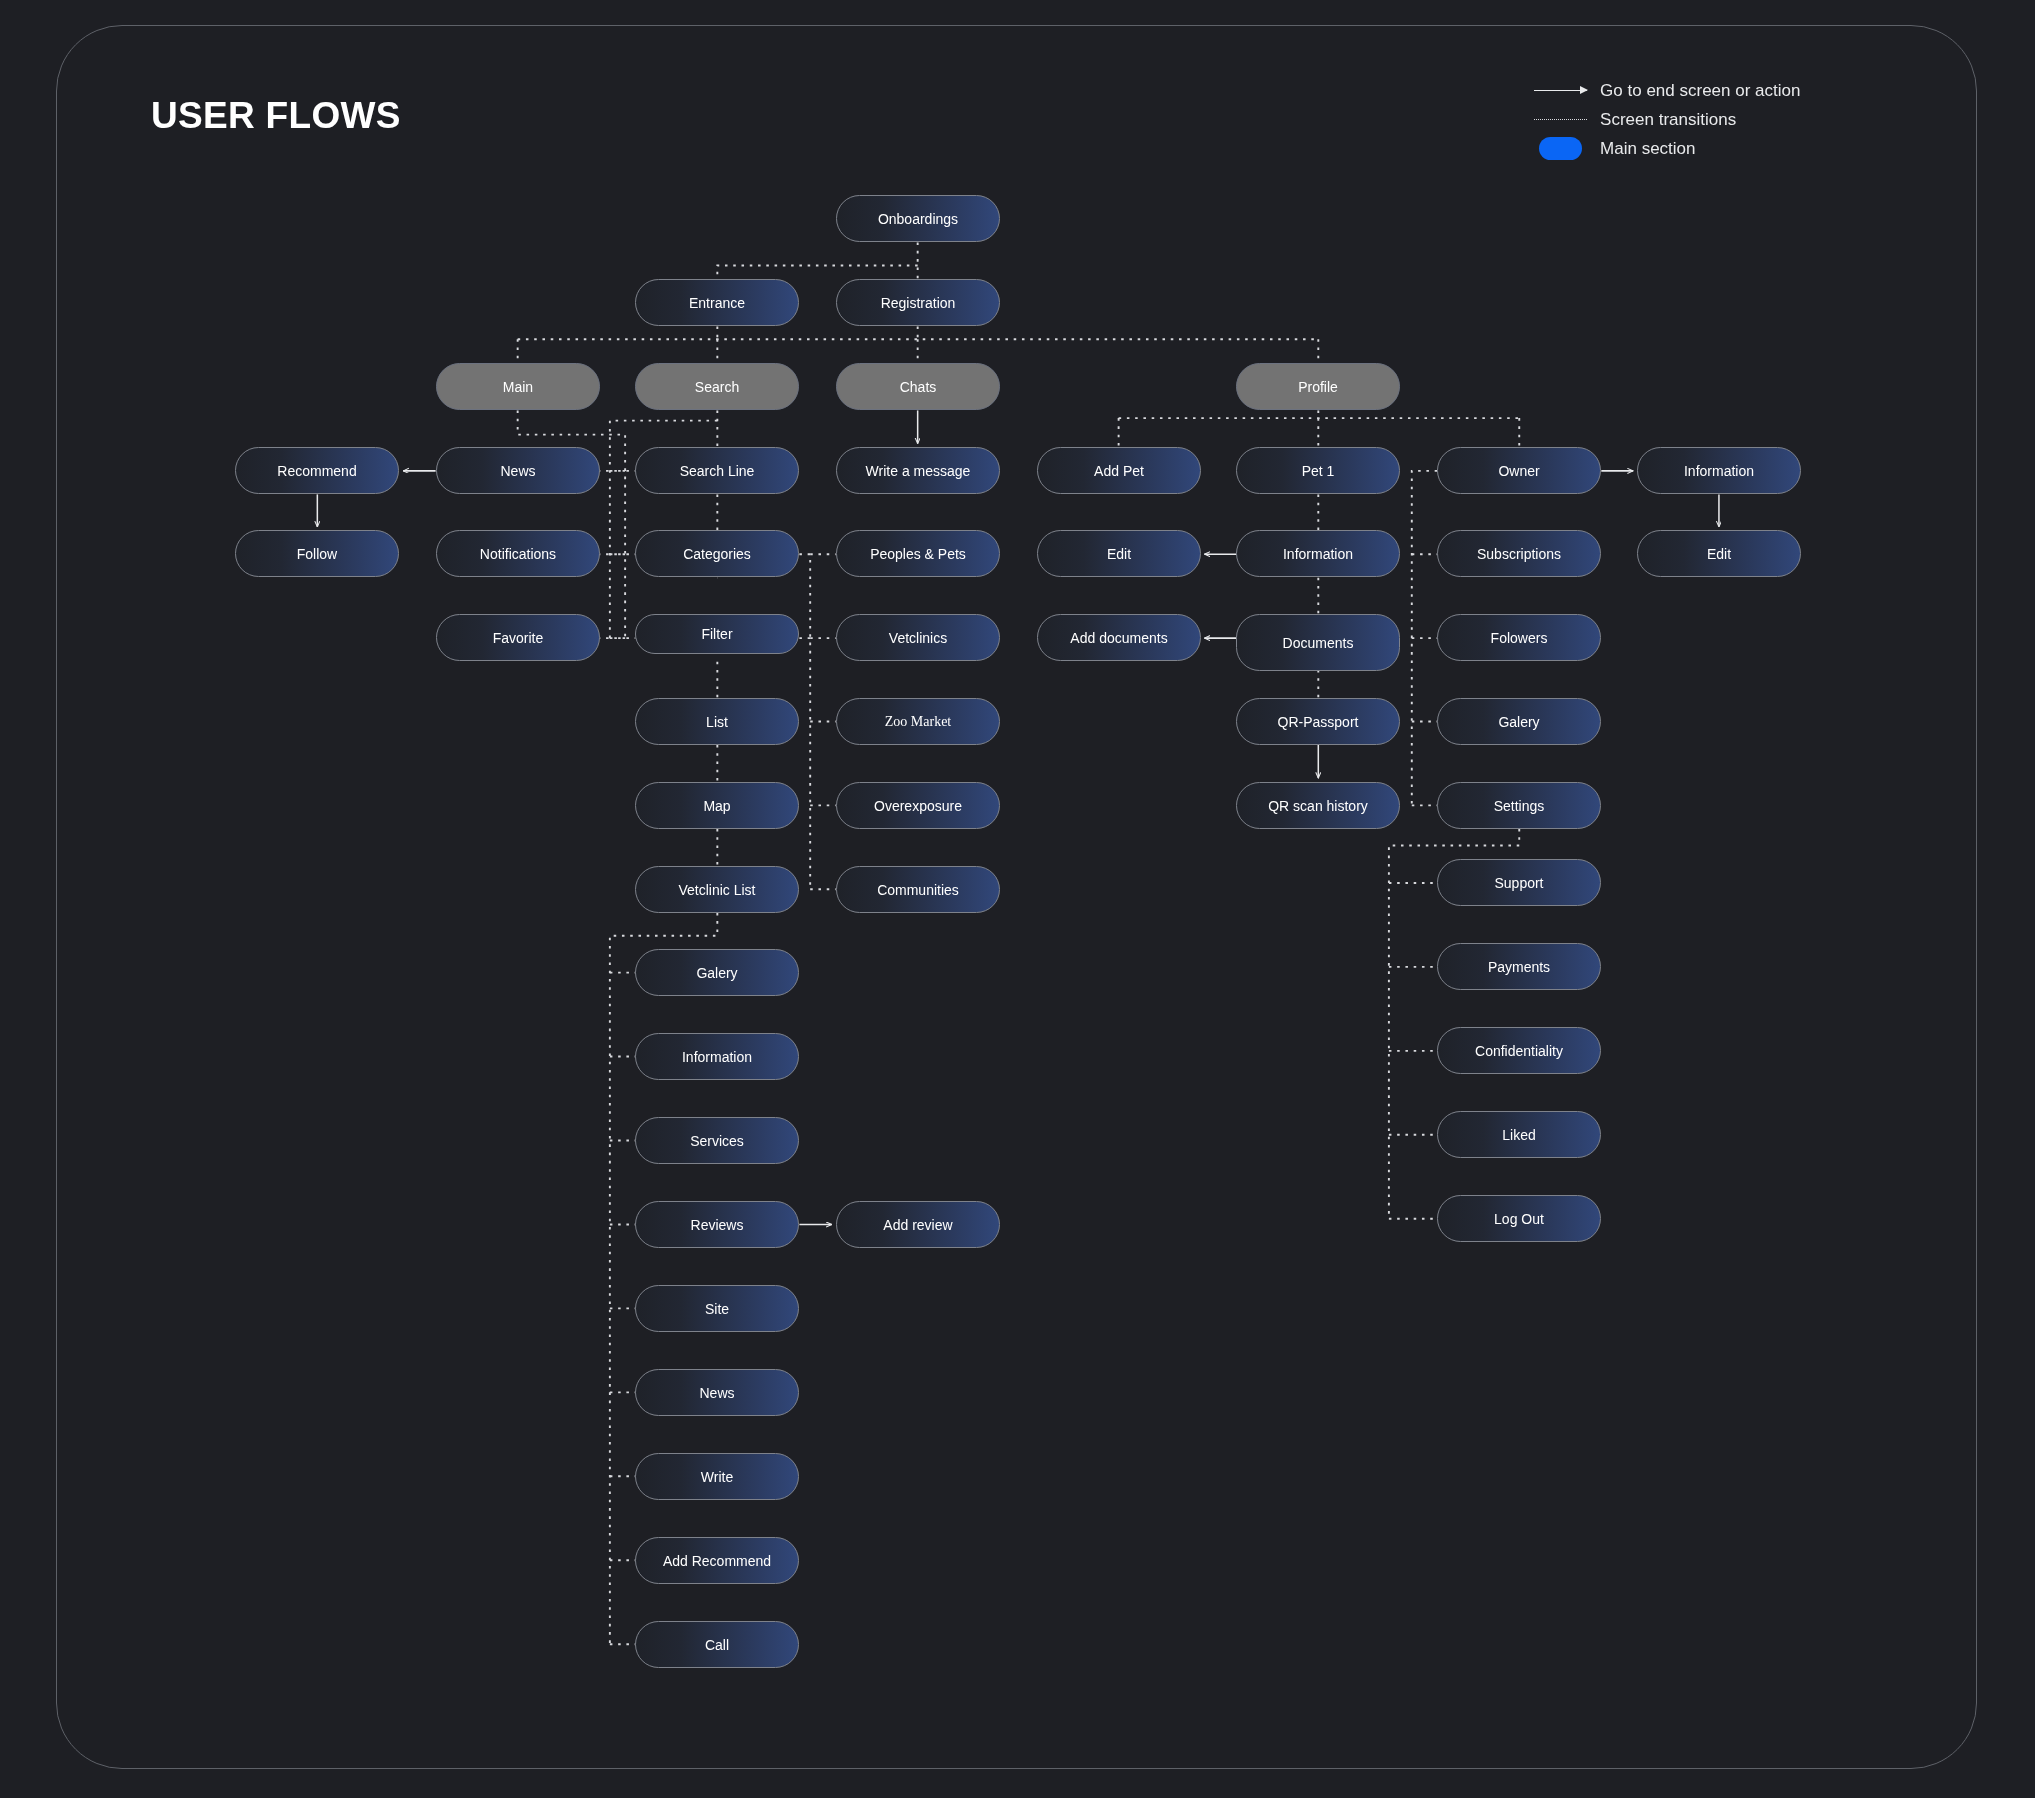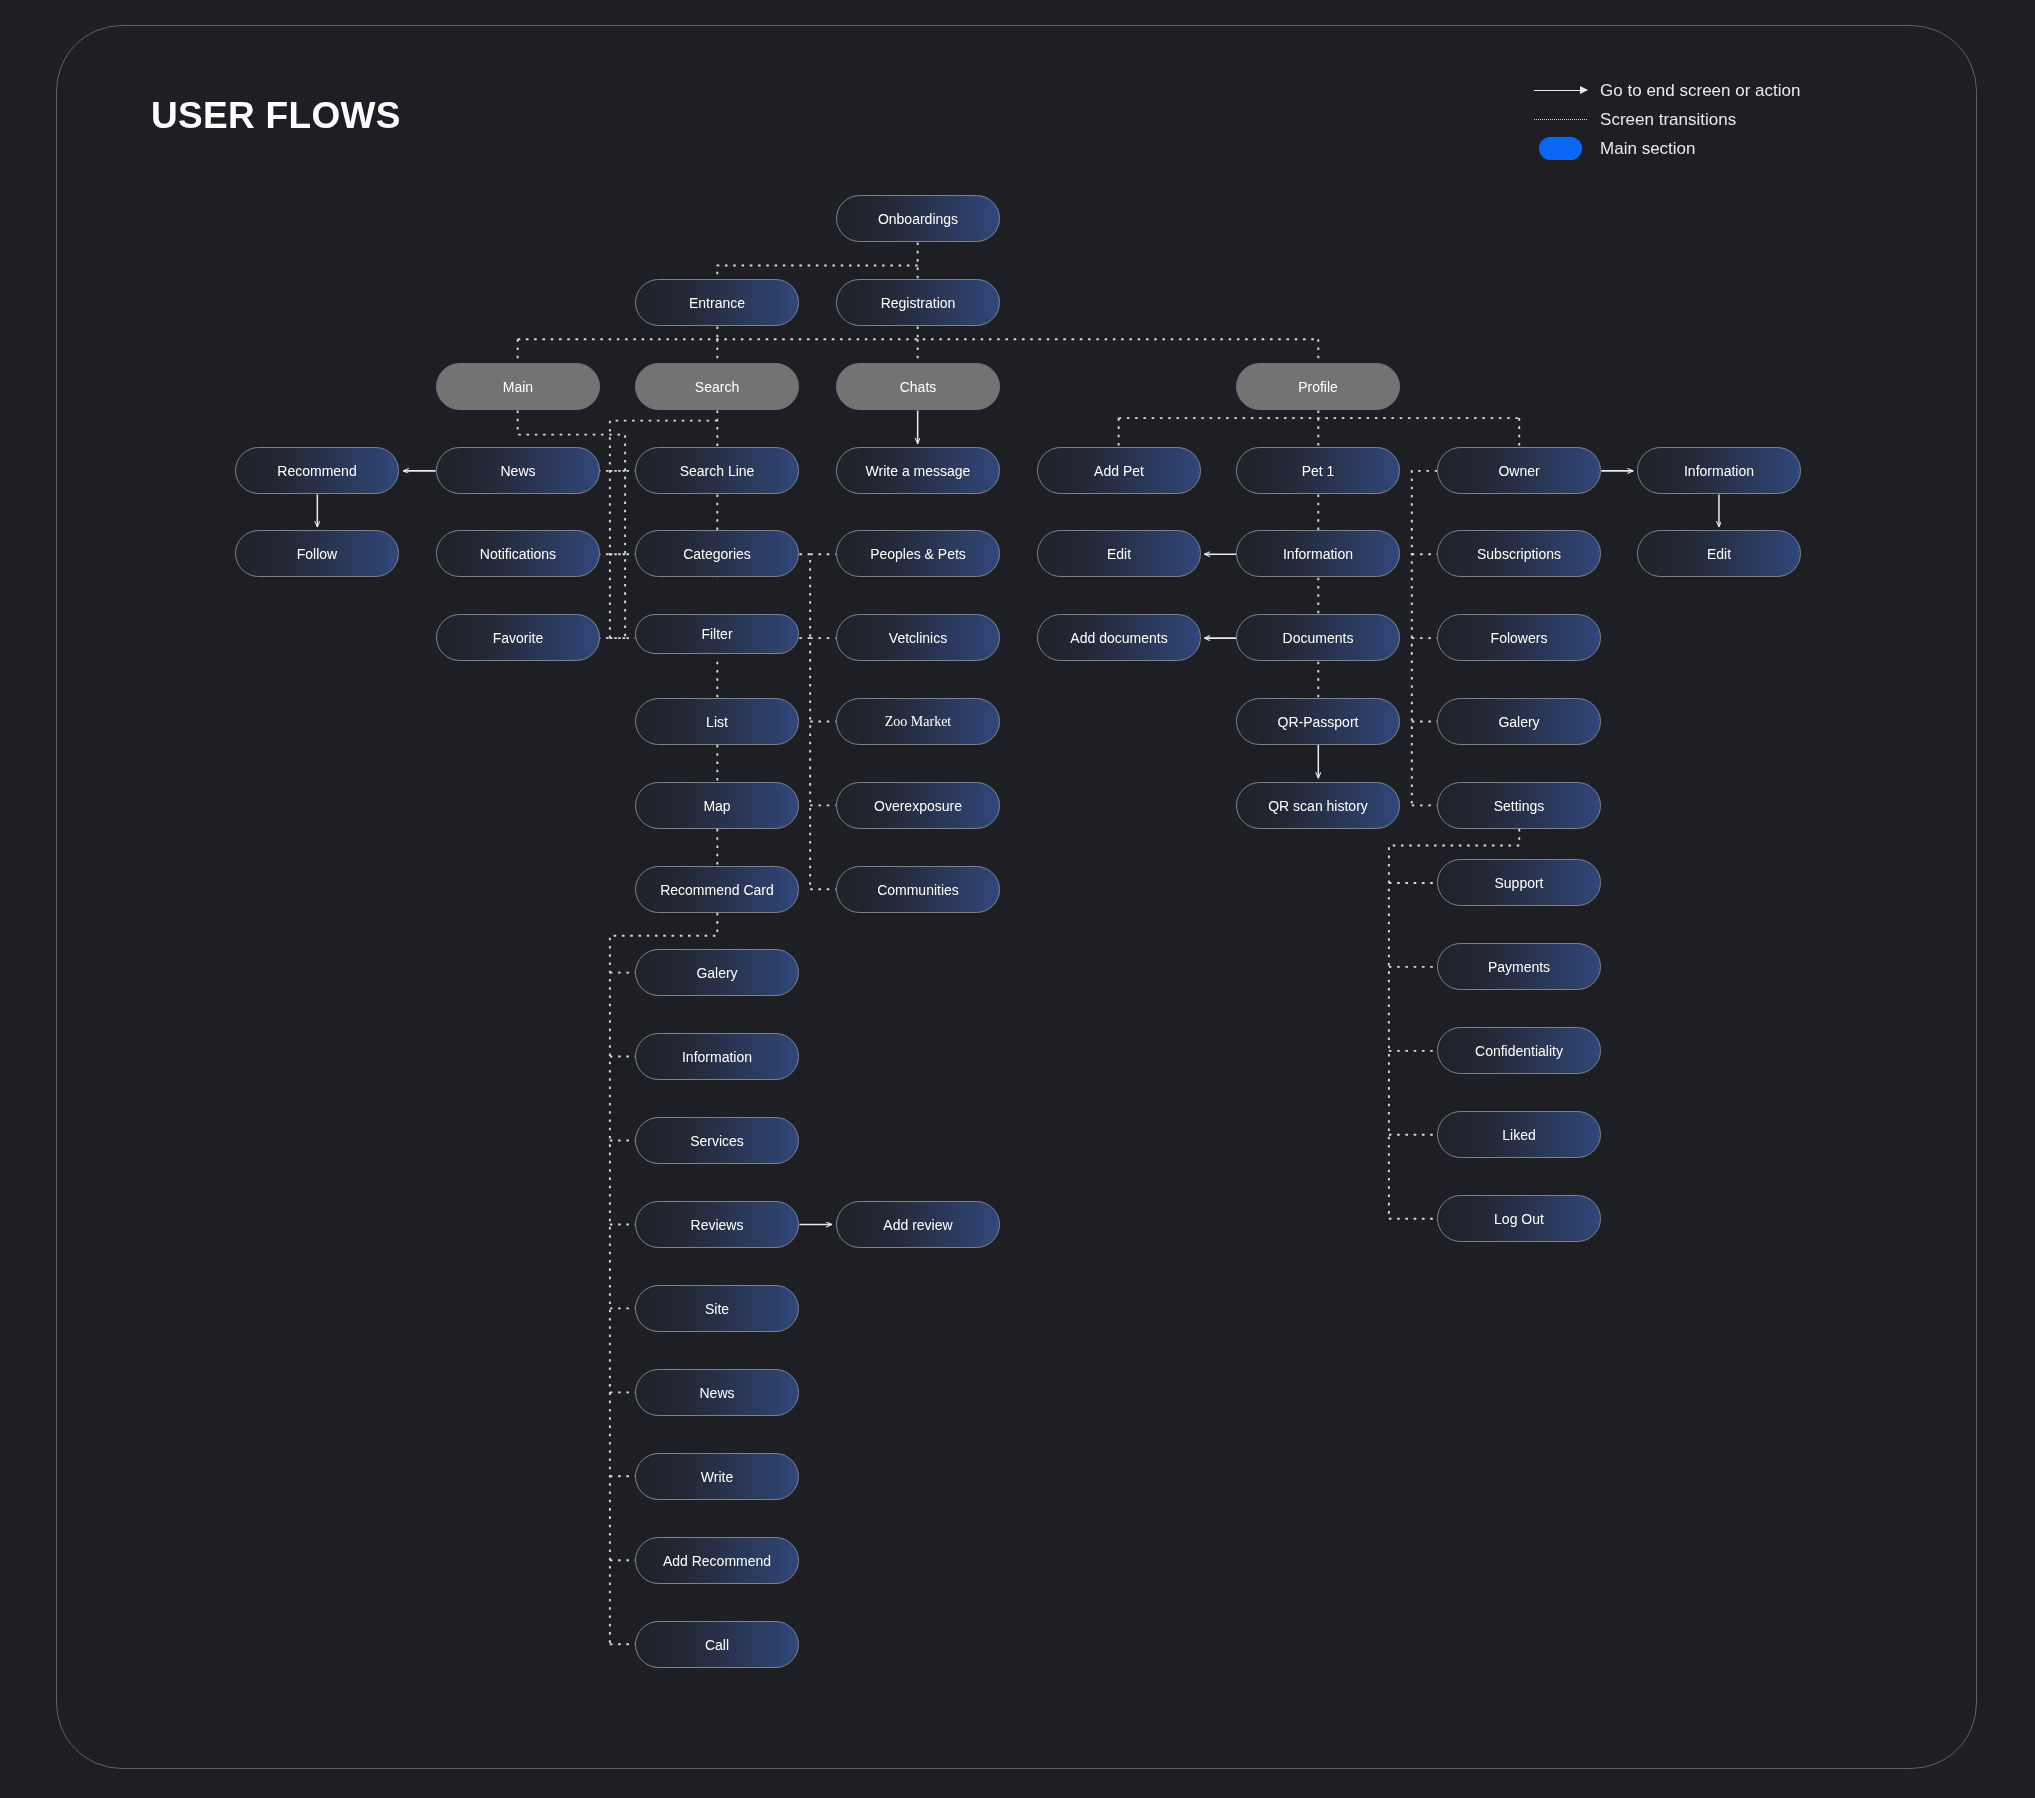--- a/index.html
+++ b/index.html
@@ -284,21 +284,21 @@
       <div class="node" style="left: 635px; top: 614px; width: 164px; height: 40px;">
         <span>Filter</span>
       </div>
       <div class="node" style="left: 635px; top: 698px; width: 164px; height: 47px;">
         <span>List</span>
       </div>
       <div class="node" style="left: 635px; top: 782px; width: 164px; height: 47px;">
         <span>Map</span>
       </div>
       <div class="node" style="left: 635px; top: 866px; width: 164px; height: 47px;">
-        <span>Recommend Card</span>
+        <span>Vetclinic List</span>
       </div>
       <div class="node" style="left: 836px; top: 447px; width: 164px; height: 47px;">
         <span>Write a message</span>
       </div>
       <div class="node" style="left: 836px; top: 530px; width: 164px; height: 47px;">
         <span>Peoples &amp; Pets</span>
       </div>
       <div class="node" style="left: 836px; top: 614px; width: 164px; height: 47px;">
         <span>Vetclinics</span>
       </div>
@@ -319,21 +319,21 @@
       </div>
       <div class="node" style="left: 1037px; top: 530px; width: 164px; height: 47px;">
         <span>Edit</span>
       </div>
       <div class="node" style="left: 1236px; top: 530px; width: 164px; height: 47px;">
         <span>Information</span>
       </div>
       <div class="node" style="left: 1037px; top: 614px; width: 164px; height: 47px;">
         <span>Add documents</span>
       </div>
-      <div class="node" style="left: 1236px; top: 614px; width: 164px; height: 47px;">
+      <div class="node" style="left: 1236px; top: 614px; width: 164px; height: 57px;">
         <span>Documents</span>
       </div>
       <div class="node" style="left: 1236px; top: 698px; width: 164px; height: 47px;">
         <span>QR-Passport</span>
       </div>
       <div class="node" style="left: 1236px; top: 782px; width: 164px; height: 47px;">
         <span>QR scan history</span>
       </div>
       <div class="node" style="left: 1437px; top: 447px; width: 164px; height: 47px;">
         <span>Owner</span>

